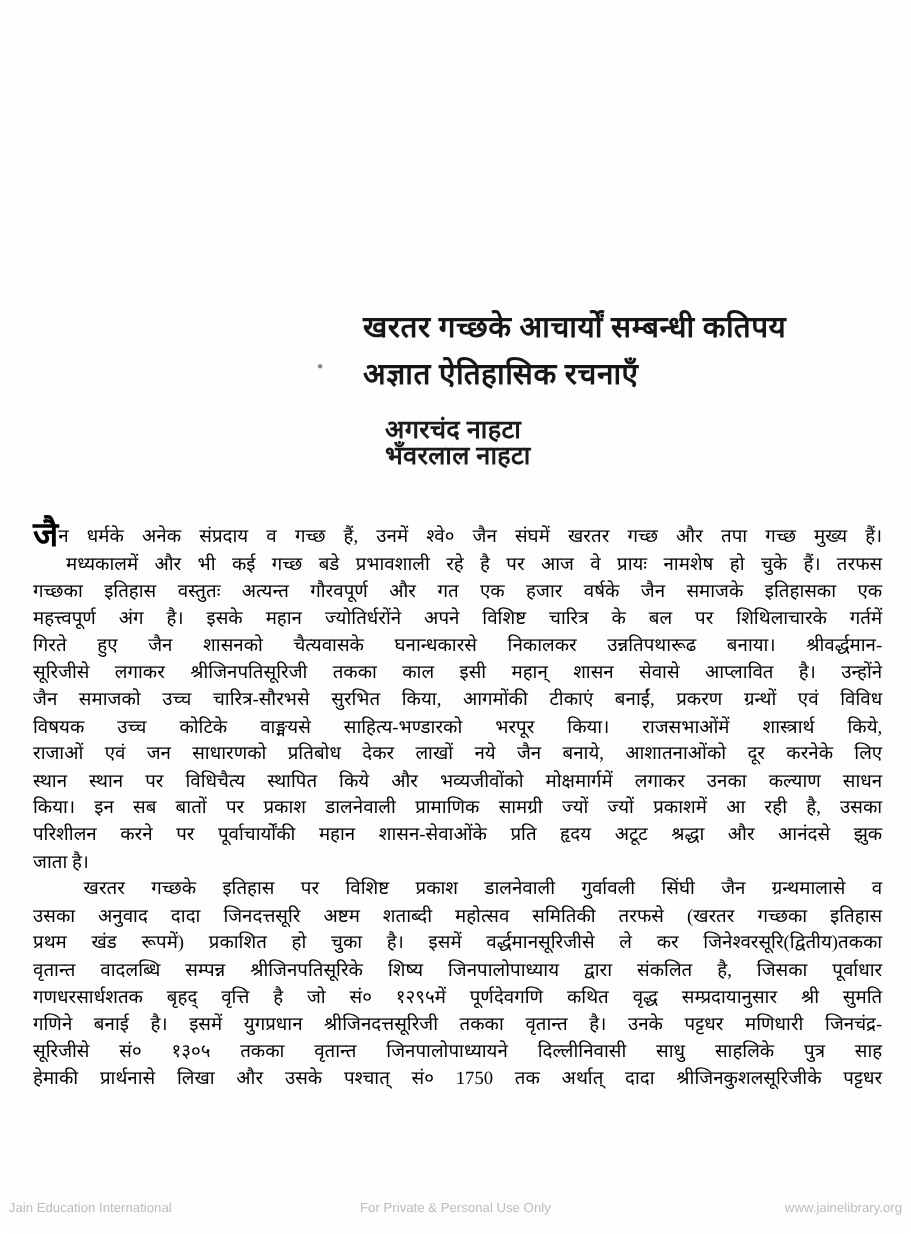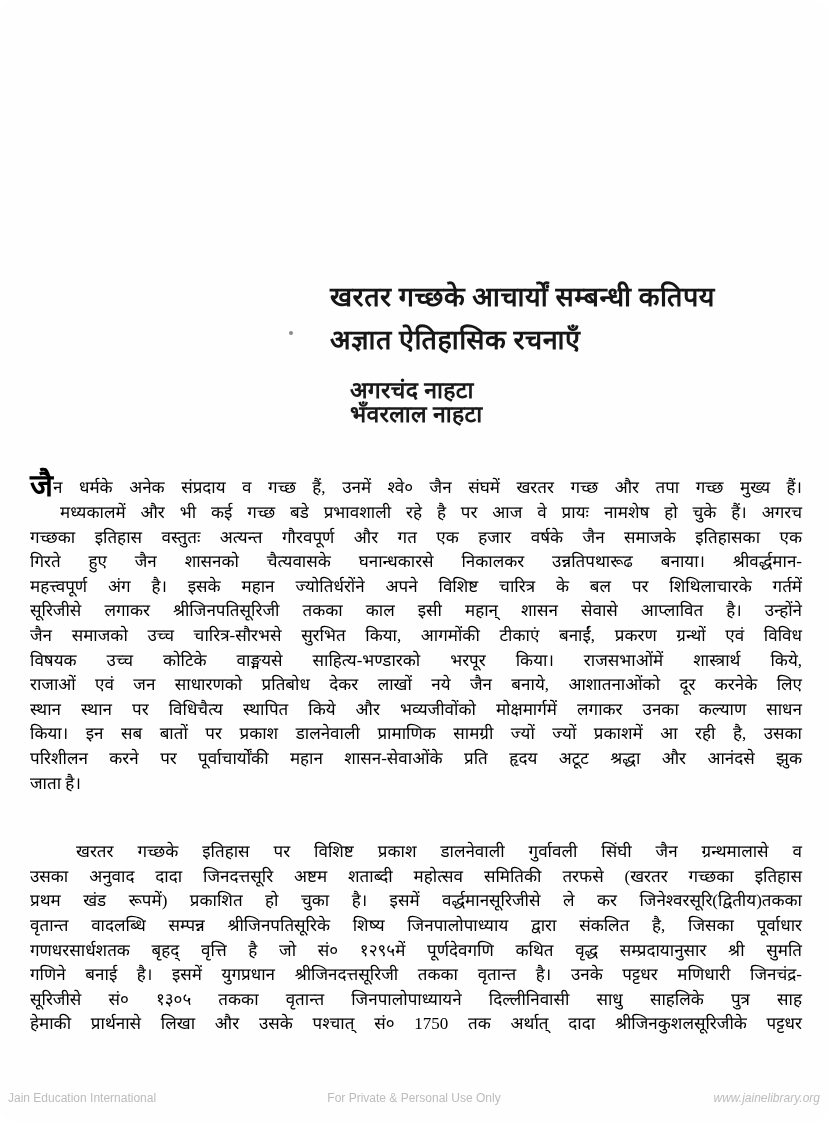--- a/index.html
+++ b/index.html
@@ -64,21 +64,21 @@
     line-height: 24.6px;
     color: #000000;
   }
   .line {
     text-align: justify;
     text-align-last: justify;
     white-space: normal;
   }
   .line-short { text-align-last: left; }
   .indent-1 { padding-left: 30px; }
-  .indent-2 { padding-left: 46px; margin-top: 44px; }
+  .indent-2 { padding-left: 46px; }
   .dropcap {
     font-size: 31px;
     font-weight: 700;
     line-height: 1;
     vertical-align: -3px;
     letter-spacing: 0;
   }
 
   
   .footer {
@@ -86,21 +86,21 @@
     top: 1091px;
     left: 0;
     right: 0;
     height: 20px;
     font-family: "Liberation Sans", "DejaVu Sans", sans-serif;
     font-size: 12px;
     color: #bcbcbc;
   }
   .footer-left  { position: absolute; left: 8px;  top: 0; }
   .footer-center{ position: absolute; left: 0; right: 0; top: 0; text-align: center; }
-  .footer-right { position: absolute; right: 8px; top: 0; font-style: italic; }
+  .footer-right { position: absolute; right: 8px; top: 0; }
 </style>
 </head>
 <body>
 
 <div class="page">
 
   <div class="ink-dot"></div>
 
   <div class="title-block">
     <div>खरतर गच्छके आचार्यों सम्बन्धी कतिपय</div>
@@ -109,24 +109,24 @@
 
   <div class="author-block">
     <div>अगरचंद नाहटा</div>
     <div>भँवरलाल नाहटा</div>
   </div>
 
   <div class="body-block">
 
     <div class="line"><span class="dropcap">जै</span><span>न धर्मके अनेक संप्रदाय व गच्छ हैं, उनमें श्वे० जैन संघमें खरतर गच्छ और तपा गच्छ मुख्य हैं।</span></div>
 
-    <div class="line indent-1">मध्यकालमें और भी कई गच्छ बडे प्रभावशाली रहे है पर आज वे प्रायः नामशेष हो चुके हैं।  अगरच</div>
+    <div class="line indent-1">मध्यकालमें और भी कई गच्छ बडे प्रभावशाली रहे है पर आज वे प्रायः नामशेष हो चुके हैं।  तरफस</div>
     <div class="line">गच्छका इतिहास वस्तुतः अत्यन्त गौरवपूर्ण और गत एक हजार वर्षके जैन समाजके इतिहासका एक</div>
+    <div class="line">महत्त्वपूर्ण अंग है।  इसके महान ज्योतिर्धरोंने अपने विशिष्ट चारित्र के बल पर शिथिलाचारके गर्तमें</div>
     <div class="line">गिरते हुए जैन शासनको चैत्यवासके घनान्धकारसे निकालकर उन्नतिपथारूढ बनाया।  श्रीवर्द्धमान-</div>
-    <div class="line">महत्त्वपूर्ण अंग है।  इसके महान ज्योतिर्धरोंने अपने विशिष्ट चारित्र के बल पर शिथिलाचारके गर्तमें</div>
     <div class="line">सूरिजीसे लगाकर श्रीजिनपतिसूरिजी तकका काल इसी महान् शासन सेवासे आप्लावित है।  उन्होंने</div>
     <div class="line">जैन समाजको उच्च चारित्र-सौरभसे सुरभित किया, आगमोंकी टीकाएं बनाईं, प्रकरण ग्रन्थों एवं विविध</div>
     <div class="line">विषयक उच्च कोटिके वाङ्मयसे साहित्य-भण्डारको भरपूर किया।  राजसभाओंमें शास्त्रार्थ किये,</div>
     <div class="line">राजाओं एवं जन साधारणको प्रतिबोध देकर लाखों नये जैन बनाये, आशातनाओंको दूर करनेके लिए</div>
     <div class="line">स्थान स्थान पर विधिचैत्य स्थापित किये और भव्यजीवोंको मोक्षमार्गमें लगाकर उनका कल्याण साधन</div>
     <div class="line">किया।  इन सब बातों पर प्रकाश डालनेवाली प्रामाणिक सामग्री ज्यों ज्यों प्रकाशमें आ रही है, उसका</div>
     <div class="line">परिशीलन करने पर पूर्वाचार्योंकी महान शासन-सेवाओंके प्रति हृदय अटूट श्रद्धा और आनंदसे झुक</div>
     <div class="line line-short">जाता है।</div>
 
     <div class="line indent-2">खरतर गच्छके इतिहास पर विशिष्ट प्रकाश डालनेवाली गुर्वावली सिंघी जैन ग्रन्थमालासे व</div>

